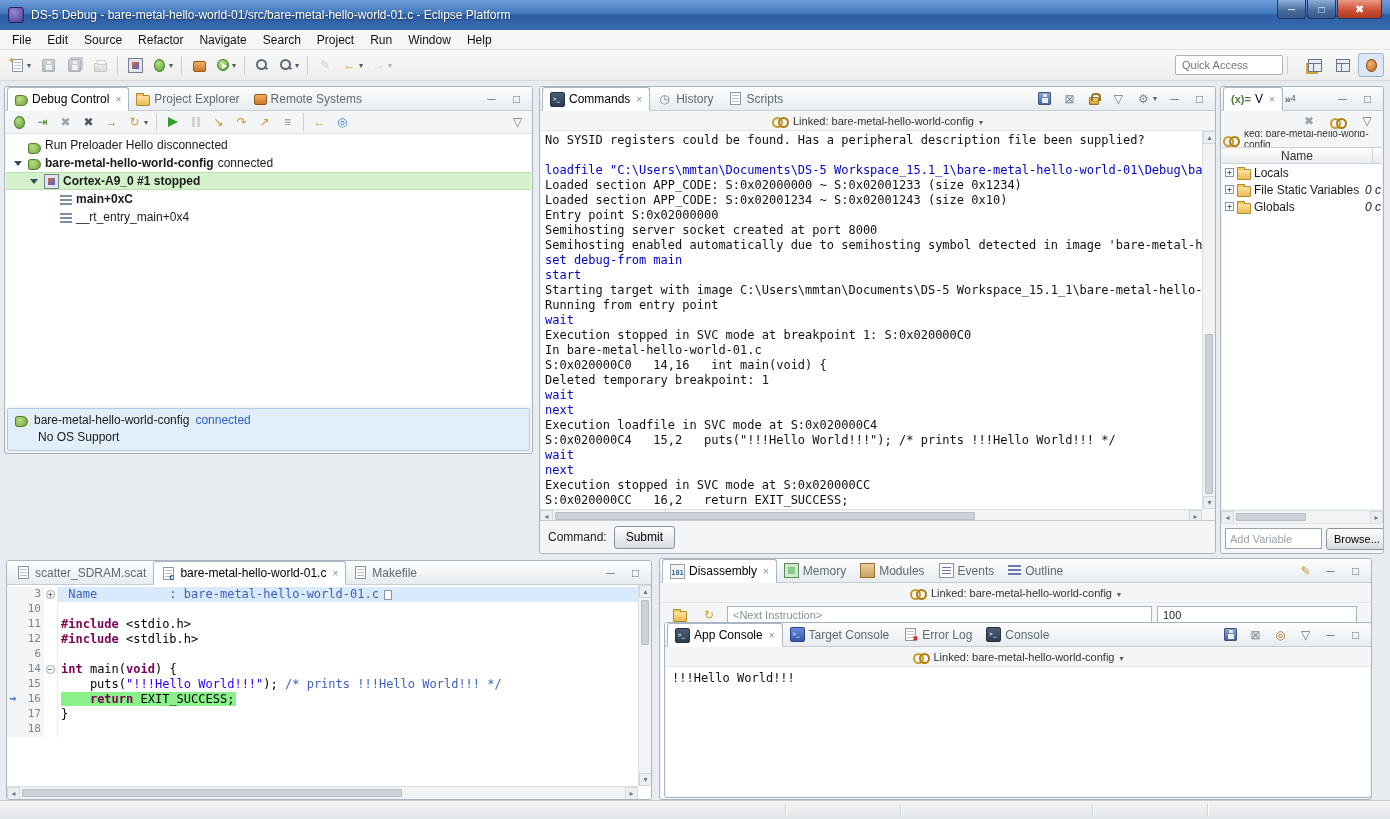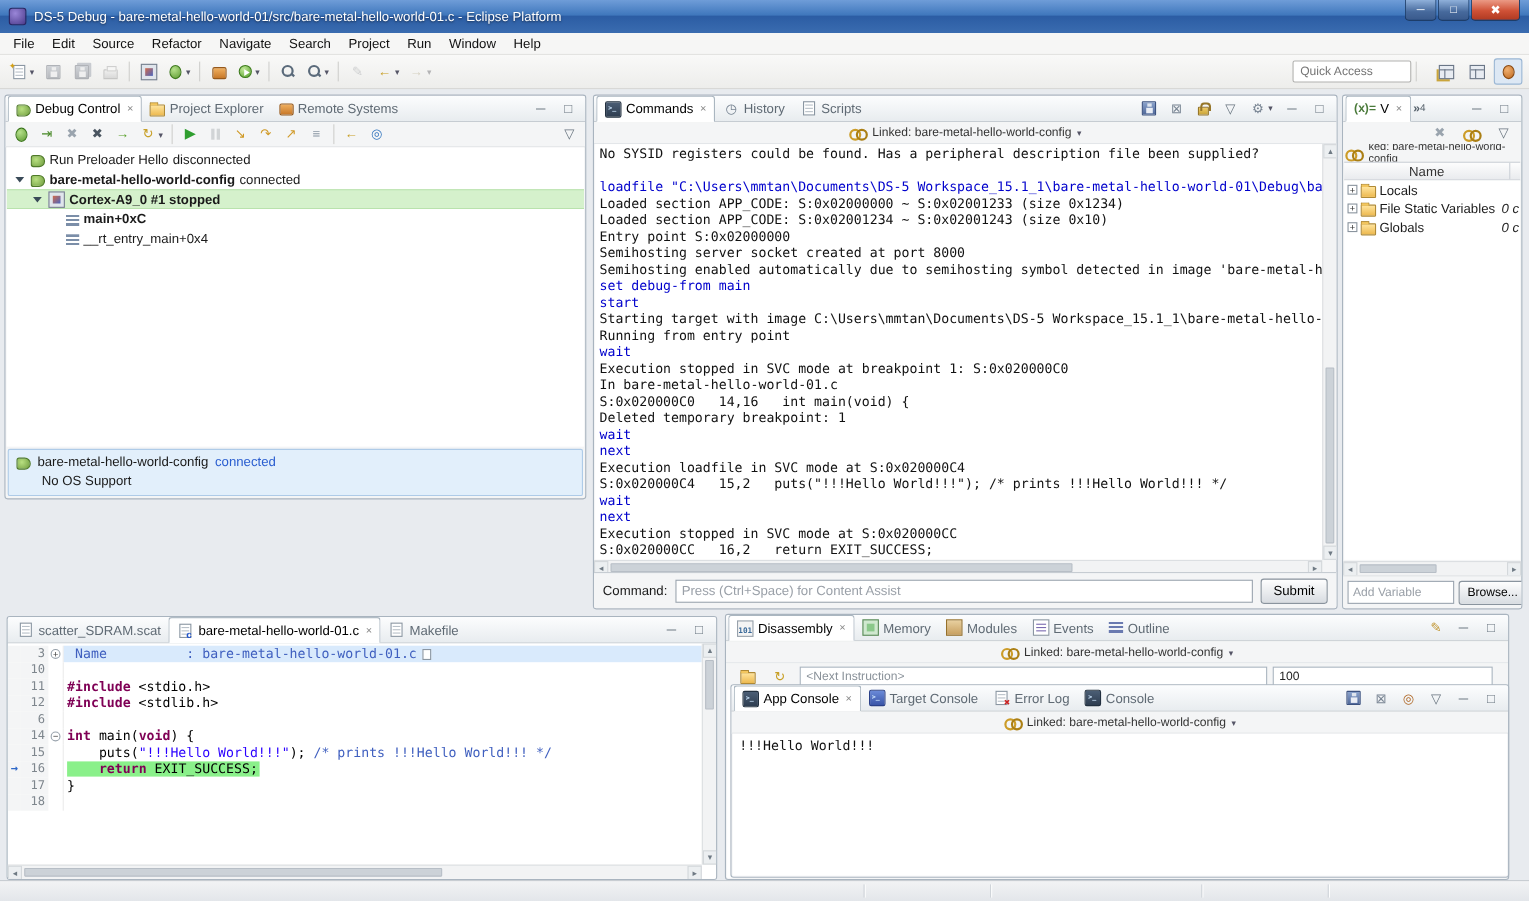--- a/index.html
+++ b/index.html
@@ -404,21 +404,21 @@
         <span class="ic g" data-glyph="←" style="color: rgb(200, 160, 40);"></span>
       </span>
       <span class="tbtn">
         <span class="ic g" data-glyph="◎" style="color: rgb(58, 122, 192);"></span>
       </span>
       <span class="tbtn" style="margin-left: auto;">
         <span class="ic g" data-glyph="▽" style="color: rgb(106, 118, 128);"></span>
       </span>
     </div>
   <div id="dc-tree">
-      <div class="trow" style="padding-left: 6px;">
+      <div class="trow" style="padding-left: 6px; align-items: flex-end;">
         <span class="twistie"></span>
         <span class="ic ic-target"></span>
         <span class="tlabel">Run Preloader Hello</span>
         <span class="tsuffix"> disconnected</span>
       </div>
       <div class="trow" style="padding-left: 6px;">
         <span class="twistie exp"></span>
         <span class="ic ic-target"></span>
         <span class="tlabel b">bare-metal-hello-world-config</span>
         <span class="tsuffix"> connected</span>
@@ -530,21 +530,20 @@
     <span class="sba" style="bottom:0;">▾</span>
   </div>
 
   <div class="sbh" style="left:0;right:13px;bottom:31px;">
     <span class="sba" style="left:0;">◂</span>
     <span class="sbt" style="top:2px;bottom:2px;left:15px;width:420px;"></span>
     <span class="sba" style="right:0;">▸</span>
   </div>
   <div id="cmd-row">
     <span>Command:</span>
-    <input id="cmd-input" placeholder="Press (Ctrl+Space) for Content Assist" style="">
     <button id="cmd-submit">Submit</button>
   </div>
 </div>
 
 <div class="panel" id="p-vars" style="left:1220px;top:86px;width:164px;height:468px;">
   <div class="tabrow">
     <div class="tabs" id="var-tabs">
         <div class="tab active">
           <span style="color: rgb(74, 122, 58); font-weight: bold; font-size: 11px;">(x)=</span>
           <span class="tl">V</span>

